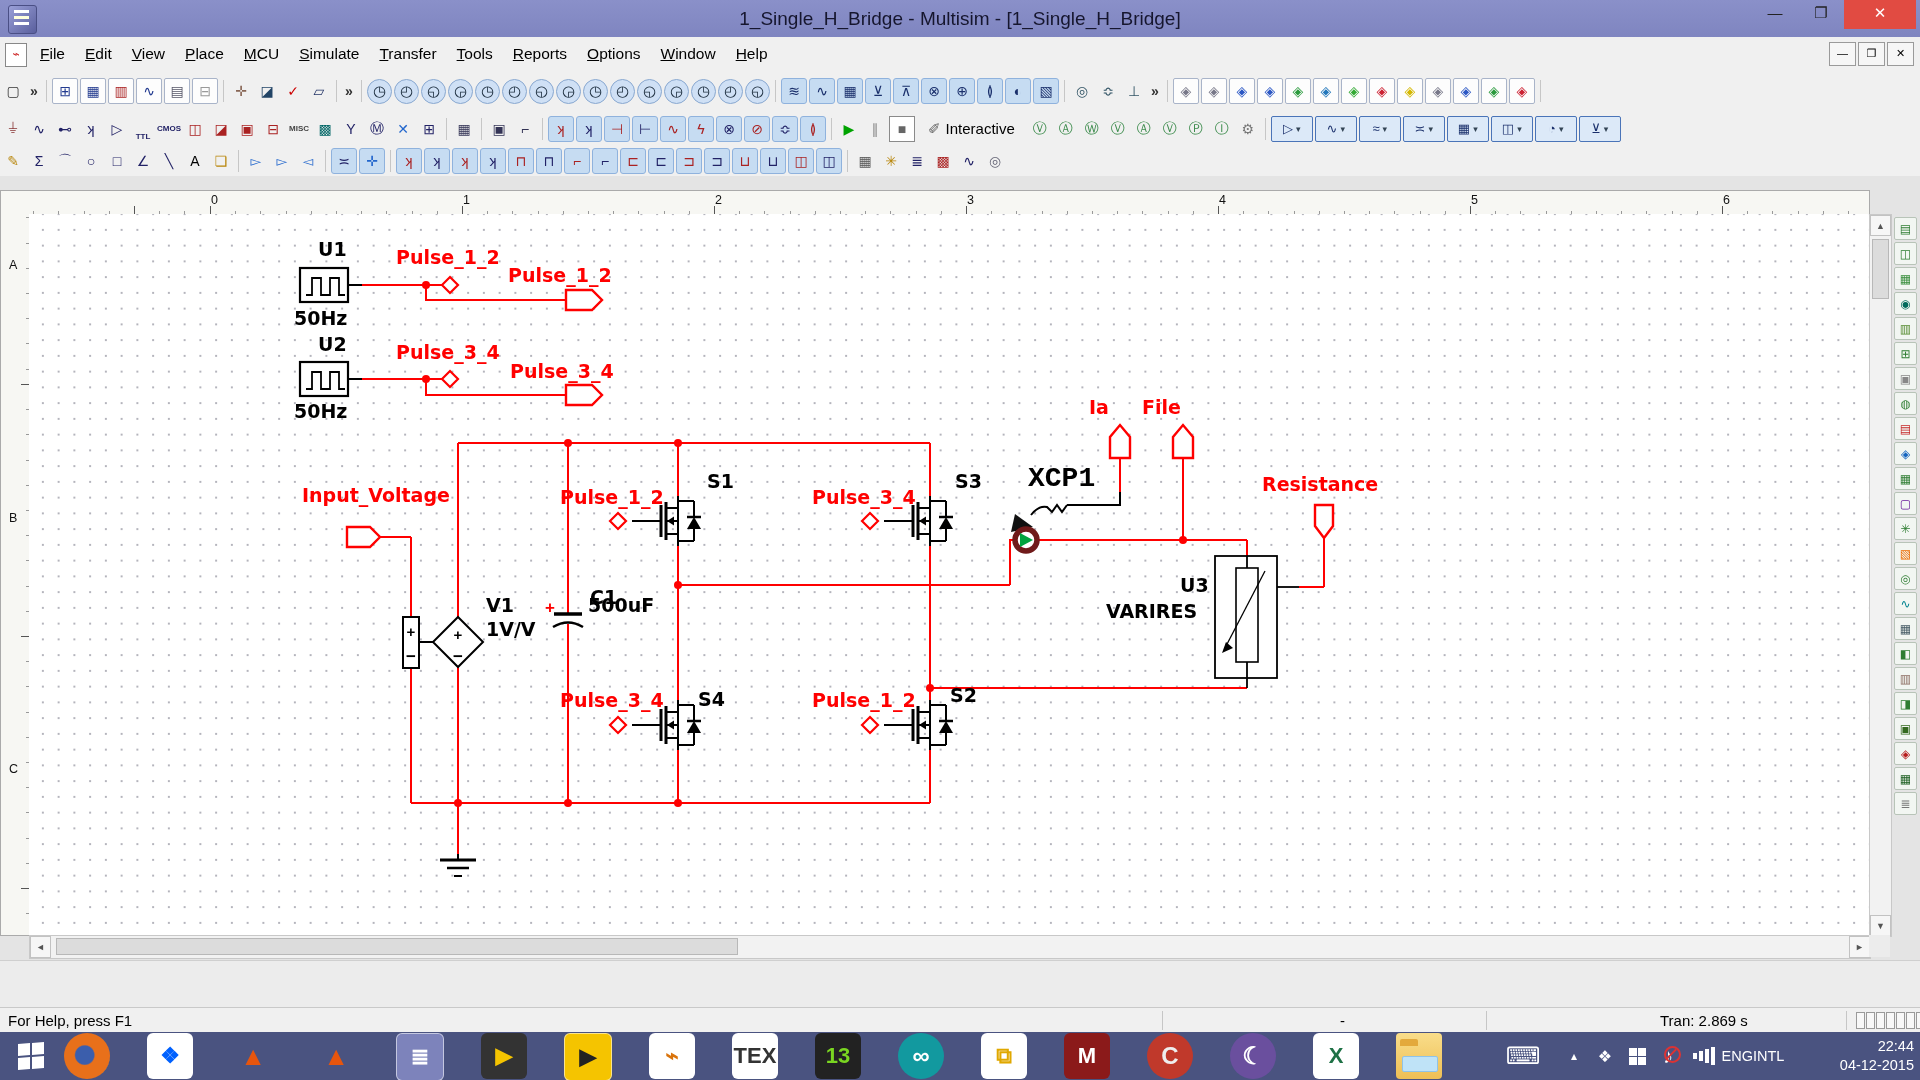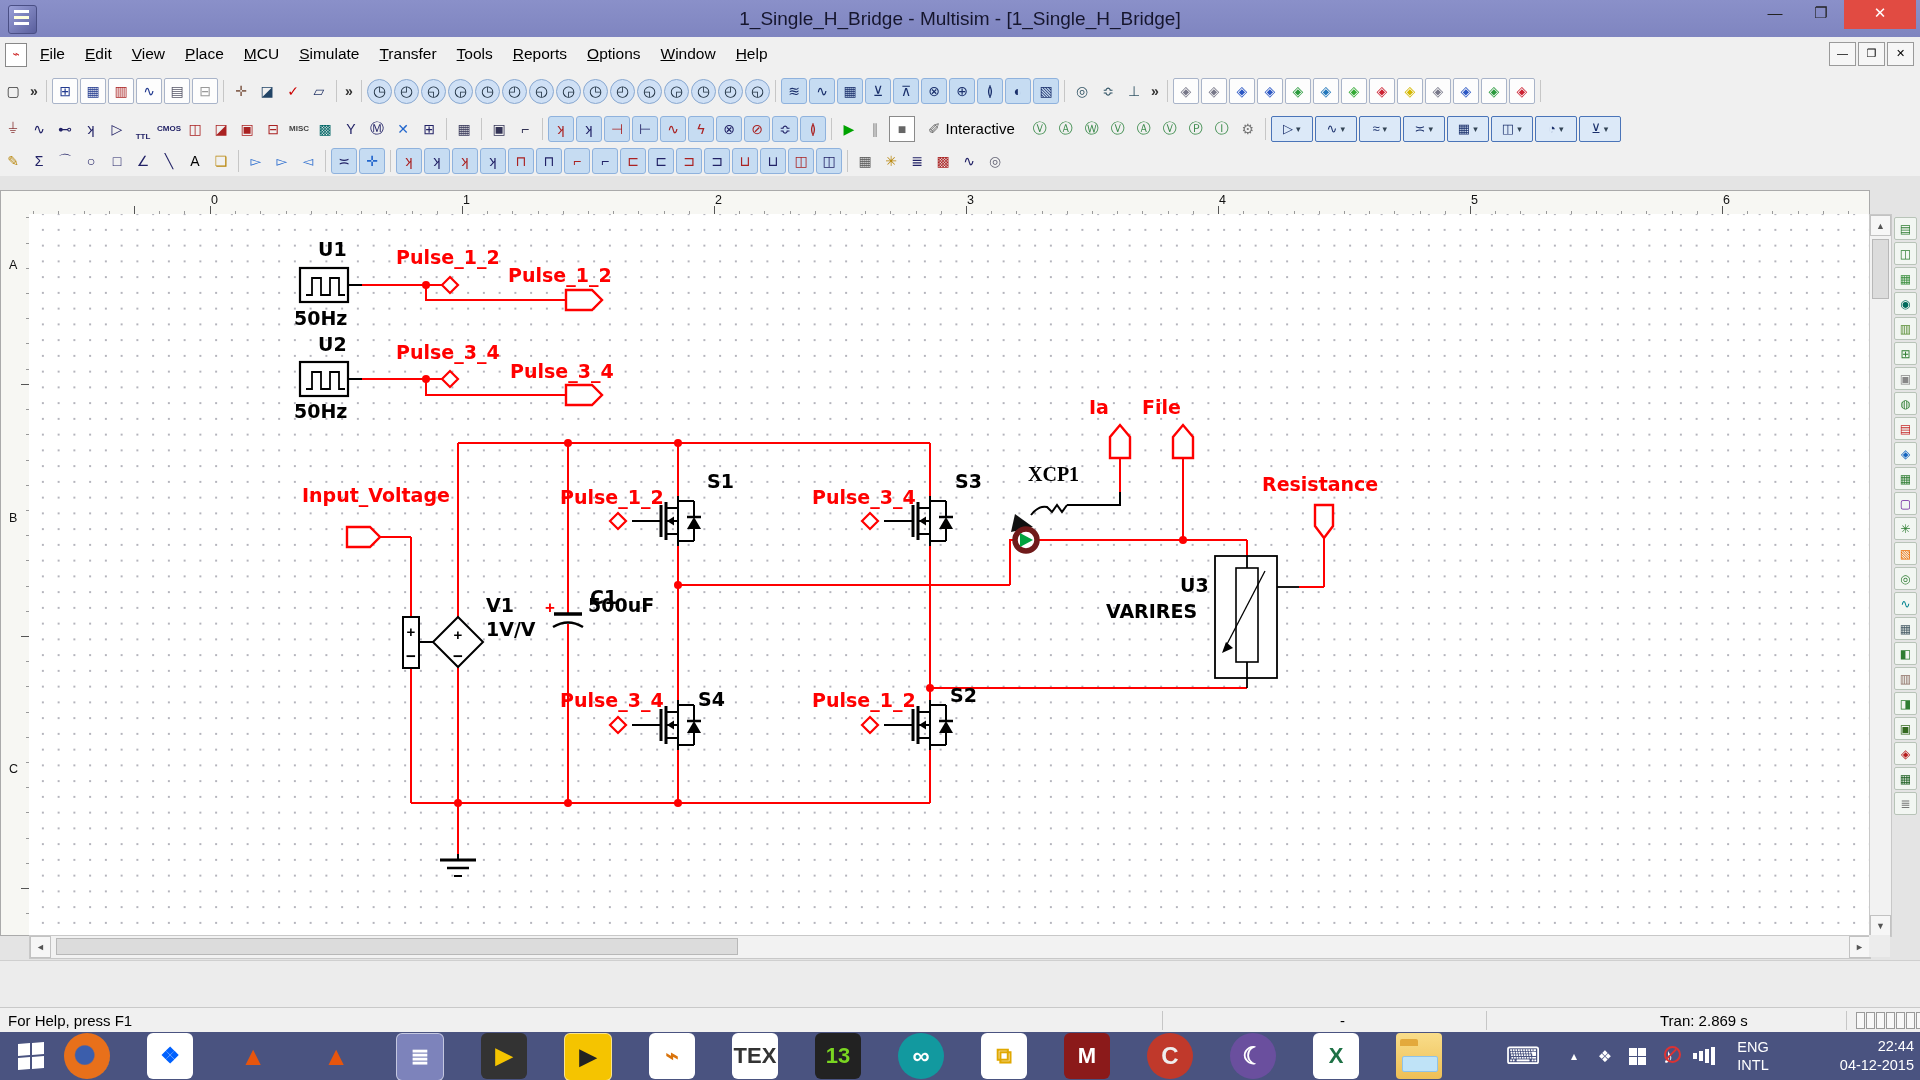--- a/index.html
+++ b/index.html
@@ -69,21 +69,21 @@
     background-image:repeating-linear-gradient(180deg,#555 0 1px,transparent 1px 252px),
                      repeating-linear-gradient(180deg,#999 0 1px,transparent 1px 25.2px);
     background-position:right 170px,right 170px;background-size:9px auto,4px auto;background-repeat:repeat-y;}
   #vruler span{position:absolute;left:8px;font-size:12.5px;color:#111;}
   #canvas{position:absolute;left:29px;top:38px;width:1840px;height:721px;background:#fff;
     background-image:radial-gradient(circle,#b4b4bc 1px,transparent 1.4px);
     background-size:15.75px 15.75px;background-position:6px 8px;overflow:hidden;}
   #canvas svg{position:absolute;left:0;top:0;}
   .lbl{position:absolute;font-family:"DejaVu Sans",sans-serif;font-weight:bold;font-size:19px;color:#000;white-space:pre;}
   .lbl.red{color:#f00;}
-  .lbl.mono{font-family:Liberation Serif, serif;font-size:20px;}
+  .lbl.mono{font-family:Liberation Mono, monospace;font-size:28px;}
 
   
   .sb{position:absolute;background:#f2f2f2;border:1px solid #c8c8c8;}
   #vscroll{left:1869px;top:38px;width:21px;height:721px;}
   #hscroll{left:29px;top:759px;width:1840px;height:22px;}
   .sb .arr{position:absolute;background:#f6f6f6;border:1px solid #c2c2c2;color:#555;
     display:flex;align-items:center;justify-content:center;font-size:9px;}
   #vscroll .arr{left:0;width:19px;height:19px;}
   #hscroll .arr{top:0;width:19px;height:20px;}
   .thumb{position:absolute;background:#dcdcdc;border:1px solid #b8b8b8;}
@@ -126,21 +126,21 @@
   #tray-caret{left:1560px;width:28px;font-size:12px;}
   #tray-db{left:1590px;width:30px;font-size:16px;}
   #tray-win{left:1622px;width:30px;}
   #tray-win .panes{display:grid;grid-template-columns:8px 8px;grid-template-rows:8px 8px;gap:1px;}
   #tray-win .panes i{background:#fff;}
   #tray-vol{left:1652px;width:32px;font-size:20px;position:absolute;}
   #tray-vol .no{position:absolute;right:3px;top:14px;width:13px;height:13px;border:2px solid #d33;border-radius:50%;}
   #tray-vol .no::after{content:"";position:absolute;left:-1px;top:4.5px;width:13px;height:2px;background:#d33;transform:rotate(-45deg);}
   #tray-net{left:1688px;width:34px;}
   #tray-net i{display:inline-block;width:4px;background:#fff;margin-right:2px;vertical-align:bottom;}
-  #tray-lang{left:1724px;width:58px;flex-direction:column;font-size:14.5px;line-height:1.25;text-align:center;}
+  #tray-lang{left:1724px;width:58px;flex-direction:row;font-size:14.5px;line-height:1.25;text-align:center;}
   #tray-clock{left:1788px;width:126px;flex-direction:column;align-items:flex-end;font-size:14.5px;line-height:1.3;padding-right:6px;}
 </style>
 </head>
 <body>
 
 <div id="app">
 
   <div id="titlebar">
     <span class="win-icon">
         <i></i>

